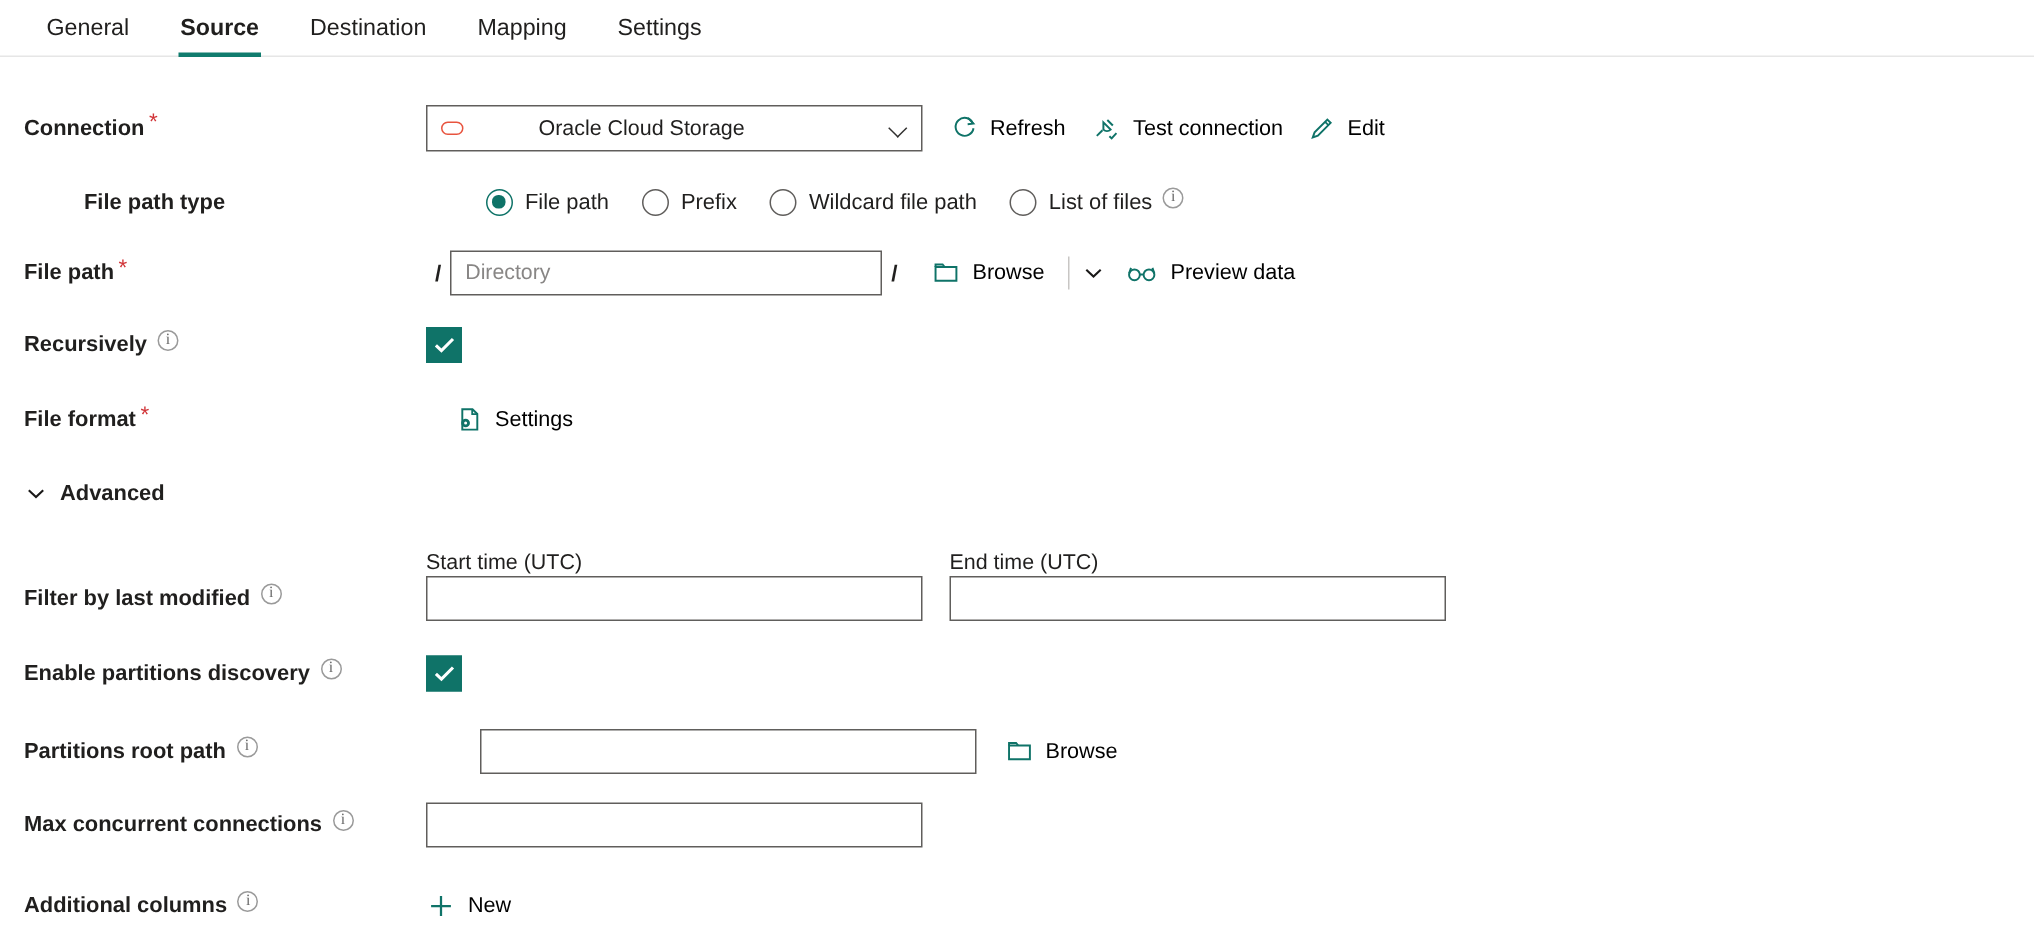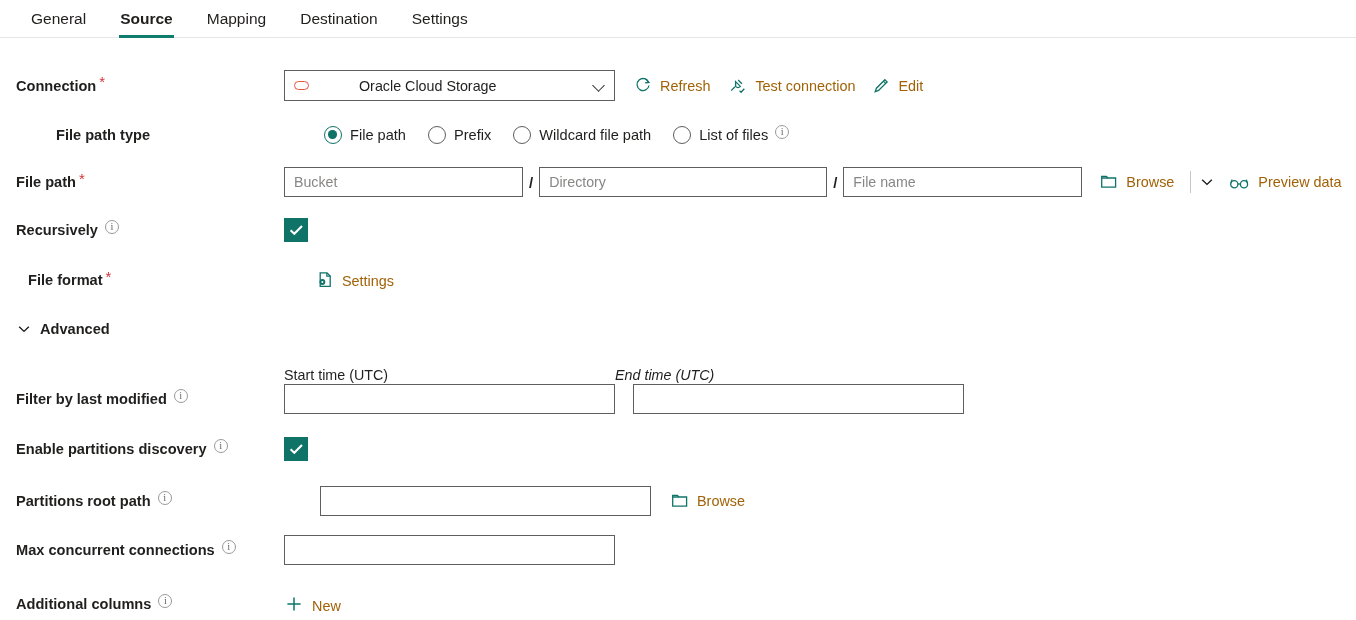--- a/index.html
+++ b/index.html
@@ -141,23 +141,23 @@
     width: 15px; height: 9px;
     border: 1.6px solid #e8543f;
     border-radius: 5px;
     margin-right: 8px;
     flex: 0 0 15px;
   }
 
   
   .alink {
     display: flex;
-    align-items: flex-end;
+    align-items: center;
     font-size: 14.4px;
-    color: #a16207;
+    color: #000000;
     cursor: pointer;
     margin-left: 18px;
     white-space: nowrap;
   }
   .alink .ic { margin-right: 8px; display: flex; align-items: center; }
   .teal { stroke: #0f7368; fill: none; }
 
   
   .radio-group { display: flex; align-items: center; }
   .radio { display: flex; align-items: center; margin-right: 22px; cursor: pointer; }
@@ -211,22 +211,22 @@
     color: #201f1e;
     font-weight: normal;
   }
 </style>
 </head>
 <body>
 
 <div class="tabbar">
   <div class="tab"><span>General</span></div>
   <div class="tab active"><span>Source</span></div>
+  <div class="tab"><span>Destination</span></div>
   <div class="tab"><span>Mapping</span></div>
-  <div class="tab"><span>Destination</span></div>
   <div class="tab"><span>Settings</span></div>
 </div>
 
 <div class="form">
 
   <div class="row" style="margin-top:24px;">
     <div class="label">
       <span>Connection</span>
         <span class="req">*</span>
     </div>
@@ -295,25 +295,23 @@
       </div>
     </div>
   </div>
 
   <div class="row" style="margin-top:17px;">
     <div class="label">
       <span>File path</span>
         <span class="req">*</span>
     </div>
     <div class="ctl">
-      <input class="inp" style="width: 239px;" value="" placeholder="Bucket">
       <span class="slash">/</span>
       <input class="inp" style="width: 288px;" value="" placeholder="Directory">
       <span class="slash">/</span>
-      <input class="inp" style="width: 239px;" value="" placeholder="File name">
 
       <div class="alink" style="margin-left:18px;">
         <span class="ic">
           <svg width="18" height="16" viewBox="0 0 18 16">
             <path class="teal" stroke-width="1.3" d="M1.7 4.0 L1.7 13.2 L15.6 13.2 L15.6 4.0 Z"></path>
             <path class="teal" stroke-width="1.3" d="M1.7 4.0 L1.7 2.3 L6.4 2.3 L7.8 4.0"></path>
           </svg>
         </span>
         <span>Browse</span>
       </div>
@@ -346,21 +344,21 @@
     </div>
     <div class="ctl">
       <div class="cbx">
         <svg width="15" height="12" viewBox="0 0 15 12">
           <path d="M1.6 6.2 L5.3 9.7 L13.0 2.0" stroke="#ffffff" stroke-width="2.1" fill="none"></path>
         </svg>
       </div>
     </div>
   </div>
 
-  <div class="row" style="margin-top:20px;padding-left:12px;">
+  <div class="row" style="margin-top:20px;">
     <div class="label">
       <span>File format</span>
         <span class="req">*</span>
     </div>
     <div class="ctl">
       <div class="alink" style="margin-left:20px;">
         <span class="ic">
           <svg width="18" height="18" viewBox="0 0 18 18">
             <path class="teal" stroke-width="1.3" d="M4.2 1.8 L11.0 1.8 L14.2 5.0 L14.2 15.4 L4.2 15.4 Z"></path>
             <path class="teal" stroke-width="1.2" d="M10.8 1.9 L10.8 5.1 L14.1 5.1"></path>
@@ -381,21 +379,21 @@
       <span>Advanced</span>
     </div>
   </div>
 
   <div style="position:relative; margin-top:22px;">
     <div style="display:flex;">
       <div style="width:284px; flex:0 0 284px;"></div>
       <div style="width:331px; flex:0 0 331px;">
         <span class="sublabel">Start time (UTC)</span>
       </div>
-      <div style="width:331px; flex:0 0 331px; font-style:italic;">
+      <div style="width:331px; flex:0 0 331px; margin-left:18px;">
         <span class="sublabel">End time (UTC)</span>
       </div>
     </div>
     <div class="row" style="">
       <div class="label">
         <span>Filter by last modified</span>
         <i class="info">i</i>
       </div>
       <div class="ctl">
         <input class="inp" style="width: 331px;" value="">

